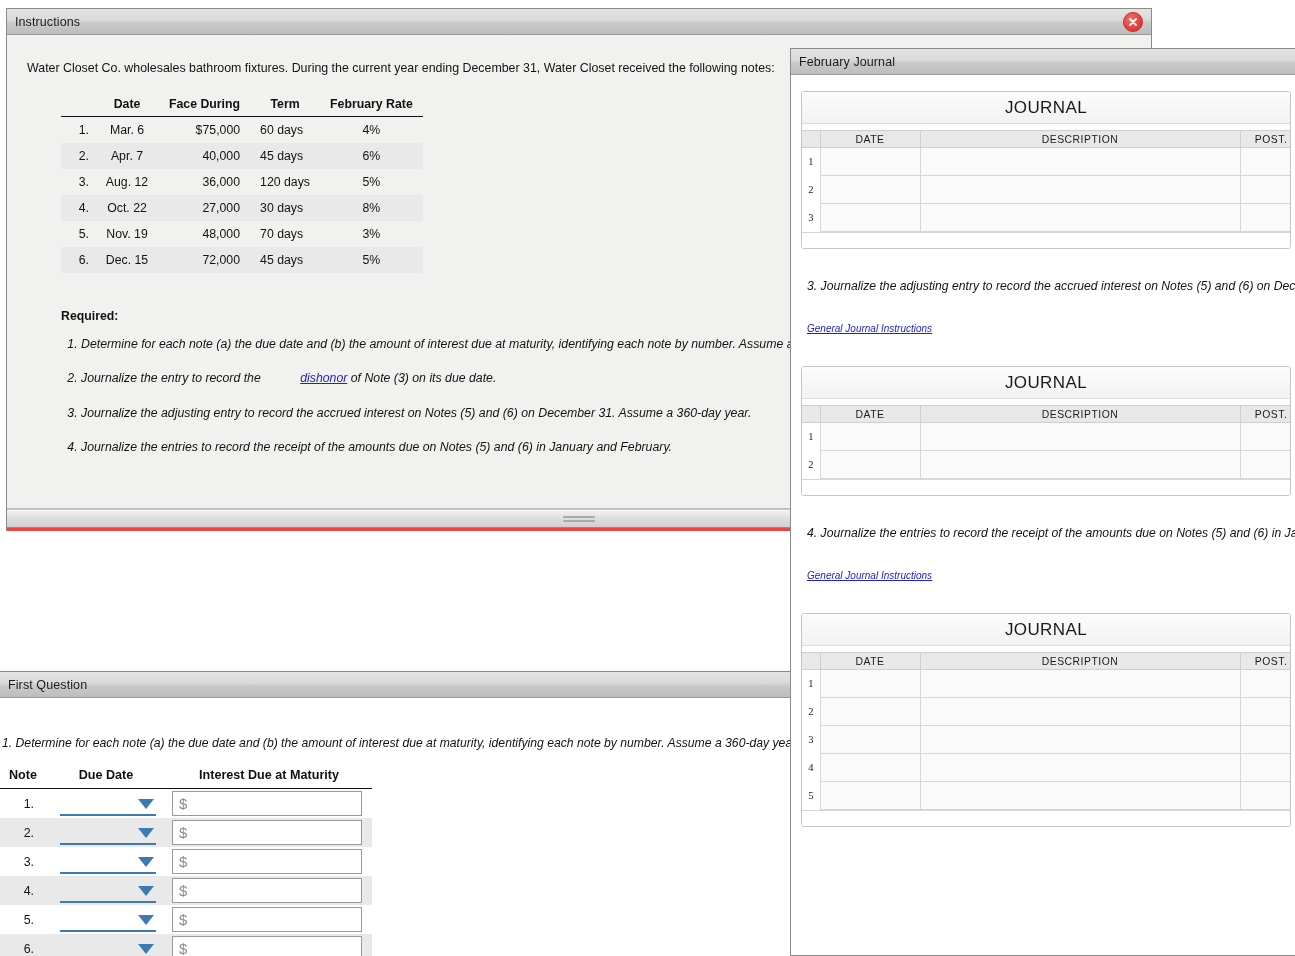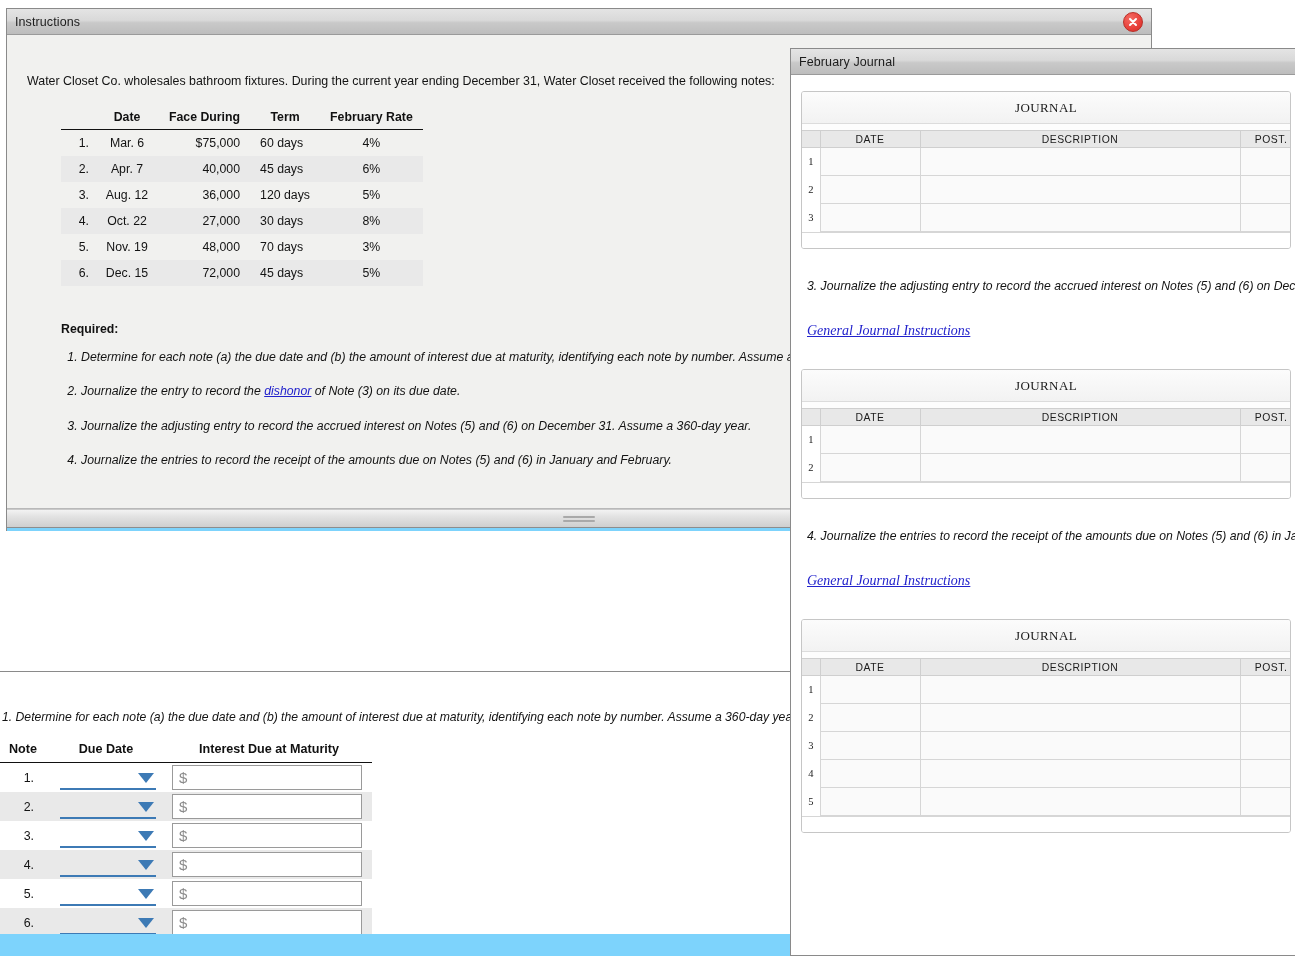--- a/index.html
+++ b/index.html
@@ -6,21 +6,21 @@
   html, body {
     margin: 0; padding: 0;
     width: 1295px; height: 956px;
     background: #ffffff;
     font-family: "Liberation Sans", sans-serif;
     overflow: hidden;
   }
   #root { position: relative; width: 1295px; height: 956px; }
 
   
-  .window { position: absolute; background: #7dd3fc; border: 1px solid #8a8a8a; }
+  .window { position: absolute; background: #ef4444; border: 1px solid #8a8a8a; }
   .titlebar {
     height: 26px;
     background: linear-gradient(to bottom, #e4e4e4 0%, #d9d9d9 45%, #c9c9c9 55%, #bdbdbd 100%);
     border-bottom: 1px solid #9a9a9a;
     display: flex; align-items: center;
     padding: 0 8px;
     position: relative;
   }
   .titlebar .tb-title {
     font-size: 12.5px; color: #1c1c1c;
@@ -34,21 +34,21 @@
     border: 1px solid #b93028;
     display: flex; align-items: center; justify-content: center;
     cursor: pointer;
   }
   .close-btn svg { display: block; }
 
   
   #win-instructions { left: 6px; top: 8px; width: 1146px; height: 523px; border-bottom: none;}
   .instr-body {
     background: #f1f1ef;
-    padding: 31px 16px 10px 16px;
+    padding: 18px 16px 10px 16px;
     height: 474px;
     overflow: hidden;
     position: relative;
     border-bottom: 1px solid #b9b9b9;
   }
   .intro-line {
     font-size: 12.4px; color: #131313; margin: 8px 0 0 4px;
     white-space: nowrap;
   }
   
@@ -69,21 +69,21 @@
   table.notes td.c-term { text-align: left; min-width: 70px;}
   table.notes td.c-rate { text-align: center; min-width: 74px;}
   table.notes tr.alt td { background: #e9e9e9; }
 
   .req-head { font-size: 12.3px; font-weight: bold; color: #111; margin: 36px 0 0 38px;}
   ol.req { margin: 10px 0 0 0; padding-left: 58px; }
   ol.req li {
     font-size: 12.3px; font-style: italic; color: #131313;
     margin-bottom: 11px; line-height: 1.9;
   }
-  ol.req li .lnk { color: #2222cc; text-decoration: underline; cursor: pointer; }
+  ol.req li .lnk { color: #2222cc; text-decoration: underline; cursor: pointer; margin-left: 36px; }
 
   
   .splitter {
     height: 19px;
     background: linear-gradient(to bottom, #f3f3f3 0%, #e2e2e2 40%, #cfcfcf 100%);
     border-top: 1px solid #c9c9c9;
     border-bottom: 1px solid #8d8d8d;
     display: flex; align-items: center; justify-content: center;
     cursor: ns-resize;
   }
@@ -137,21 +137,21 @@
   .journal-card {
     border: 1px solid #c6c6c6; border-radius: 3px;
     margin: 16px 0 0 0; background: #fdfdfd;
     overflow: hidden;
   }
   .journal-cap {
     height: 32px;
     background: linear-gradient(to bottom, #fcfcfc 0%, #f2f2f2 100%);
     border-bottom: 1px solid #dcdcdc;
     display: flex; align-items: center; justify-content: center;
-    font-size: 13px; color: #1a1a1a; letter-spacing: .4px; font-family: Liberation Serif, serif;
+    font-size: 17px; color: #1a1a1a; letter-spacing: .4px;
   }
   .jt-wrap { padding: 6px 0 0 0; }
   table.jt { border-collapse: collapse; width: 100%; table-layout: fixed; }
   table.jt th {
     font-size: 10.4px; color: #1b1b1b; font-weight: normal;
     letter-spacing: .5px;
     background: #e8e8e8;
     border: 1px solid #cfcfcf;
     height: 17px; text-align: center;
   }
@@ -167,23 +167,23 @@
     background: #ffffff; border-left: none; border-top: none; border-bottom: none;
     font-size: 10.5px; color: #1b1b1b; text-align: center; width: 18px;
     font-family: "Liberation Serif", serif;
   }
   .jt-foot { height: 16px; background: #ffffff; border-top: 1px solid #d6d6d6;}
   .gj-text {
     font-size: 12.2px; font-style: italic; color: #131313;
     margin: 30px 0 0 6px; white-space: nowrap;
   }
   .gj-link {
-    font-size: 14px; font-style: italic; color: #2222cc;
+    font-size: 10px; font-style: italic; color: #2222cc;
     text-decoration: underline; margin: 30px 0 0 6px;
-    display: inline-block; cursor: pointer; font-family: Liberation Serif, serif;
+    display: inline-block; cursor: pointer;
   }
 </style>
 </head>
 <body>
 
 <div id="root">
 
   <div class="window" id="win-instructions">
     <div class="titlebar">
       <span class="tb-title">Instructions</span>
@@ -265,20 +265,23 @@
 
     <div class="splitter">
       <span class="grip">
           <i></i>
           <i></i>
         </span>
     </div>
   </div>
 
   <div class="window" id="win-first">
+    <div class="titlebar">
+      <span class="tb-title">First Question</span>
+    </div>
     <div class="fq-body">
       <div class="fq-prompt">1. Determine for each note (a) the due date and (b) the amount of interest due at maturity, identifying each note by number. Assume a 360-day year.</div>
 
       <table class="fq">
         <thead>
           <tr>
             <th class="h-note">Note</th>
             <th class="h-due">Due Date</th>
             <th class="h-int">Interest Due at Maturity</th>
           </tr>

